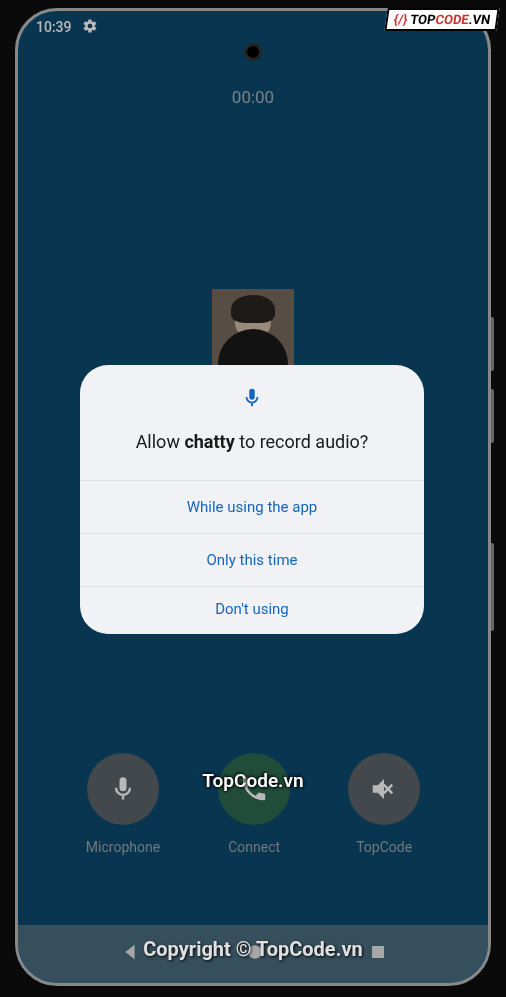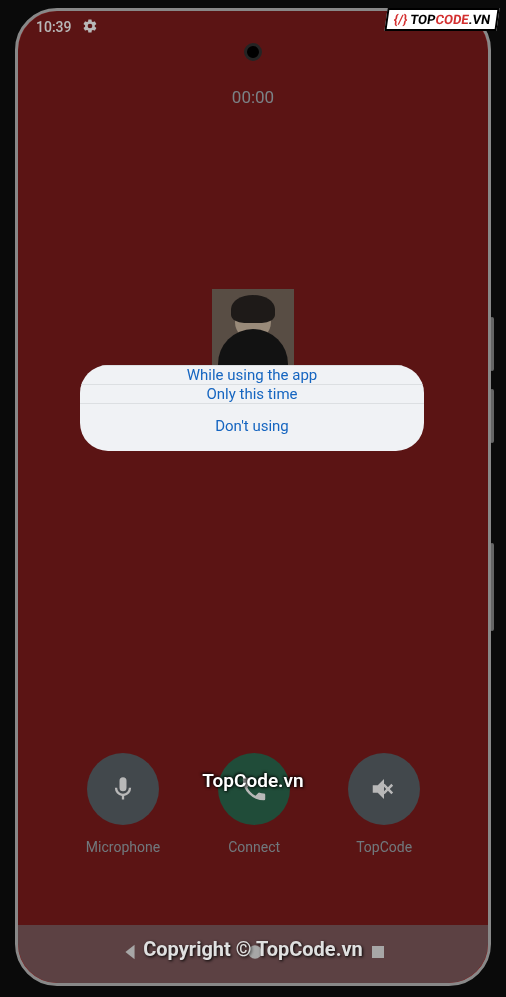--- a/index.html
+++ b/index.html
@@ -10,21 +10,21 @@
       font-family: -apple-system, BlinkMacSystemFont, 'Segoe UI', Roboto, sans-serif;
       position: relative;
       overflow: hidden;
     }
     .phone-frame {
       position: absolute;
       left: 15px;
       top: 8px;
       width: 476px;
       height: 978px;
-      background: #7f1d1d;
+      background: #0c4a6e;
       border-radius: 42px;
       border: 3px solid #888;
       overflow: hidden;
     }
     .side-btn {
       position: absolute;
       background: #666;
       border-radius: 2px;
     }
     .side-btn.right1 { right: 12px; top: 317px; width: 4px; height: 54px; }
@@ -169,20 +169,21 @@
       margin-bottom: 18px;
     }
     .dialog-title {
       font-size: 18px;
       color: #1a1a1a;
     }
     .dialog-title .app { font-weight: 700; }
     .dialog-opt {
       border-top: 1px solid #dcdfe2;
       text-align: center;
+      padding: 17px;
       color: #1565c0;
       font-size: 15px;
       cursor: pointer;
     }
     .dialog-opt:last-child { padding: 13px 17px 16px; }
     .watermark-logo {
       position: absolute;
       right: 8px; top: 8px;
       background: #fff;
       border: 2px solid #000;
@@ -286,20 +287,30 @@
       <span>
         <svg width="18" height="18" viewBox="0 0 24 24" fill="#e8e8e8">
             <rect x="4" y="4" width="16" height="16"></rect>
           </svg>
       </span>
     </div>
 
     <div class="backdrop"></div>
 
     <div class="dialog">
+      <div class="dialog-head">
+        <div class="dialog-icon">
+          <svg width="22" height="22" viewBox="0 0 24 24" fill="#1565c0">
+              <path d="M12 14a3 3 0 0 0 3-3V5a3 3 0 0 0-6 0v6a3 3 0 0 0 3 3zm5-3a5 5 0 0 1-10 0H5a7 7 0 0 0 6 6.92V21h2v-3.08A7 7 0 0 0 19 11z"></path>
+            </svg>
+        </div>
+        <div class="dialog-title">
+          <span>Allow </span><span class="app">chatty</span><span> to record audio?</span>
+        </div>
+      </div>
       <div class="dialog-opt">While using the app</div>
       <div class="dialog-opt">Only this time</div>
       <div class="dialog-opt">Don't using</div>
     </div>
 
   </div>
 </div>
 
 <div class="watermark-logo">
   <span class="red">{/}</span>

